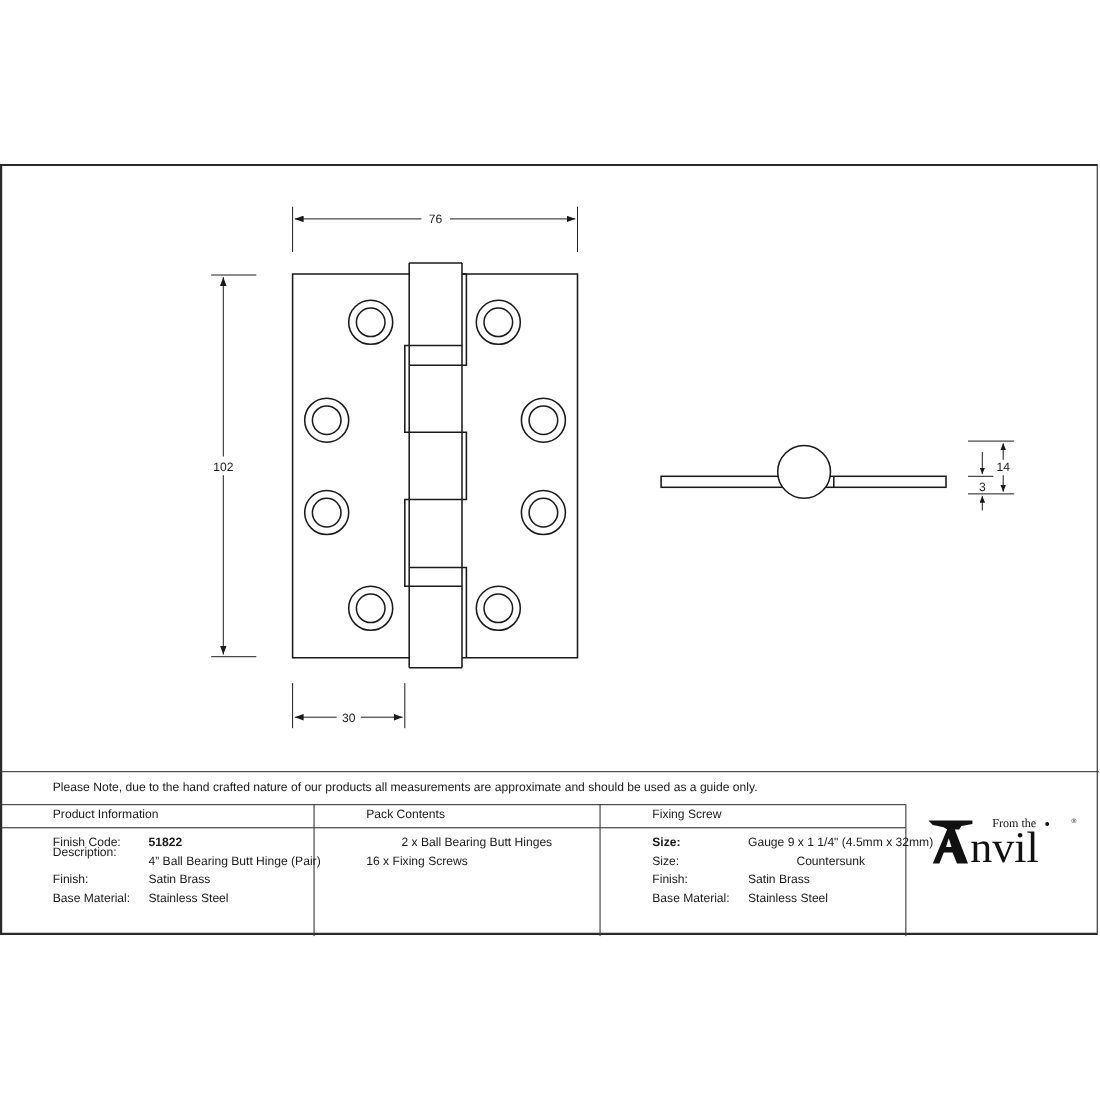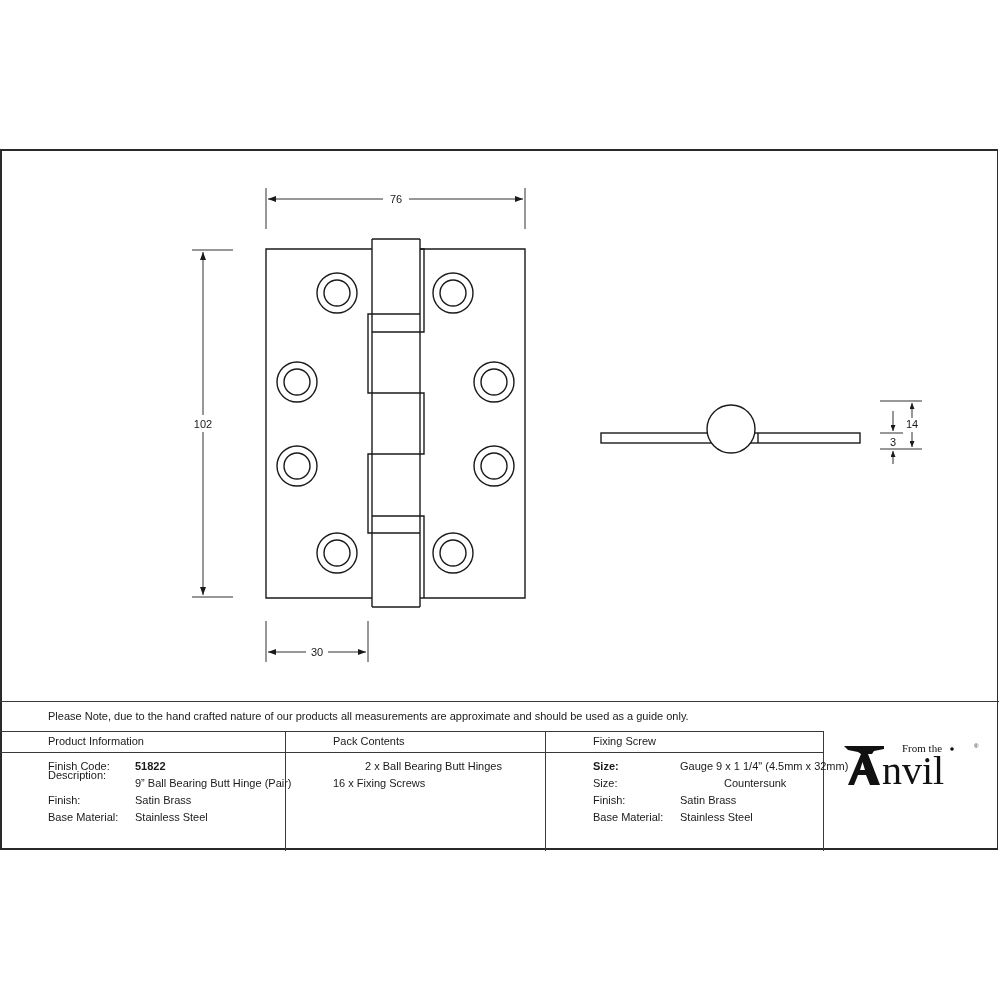--- a/index.html
+++ b/index.html
@@ -121,21 +121,21 @@
 
 <div class="txt" style="left:12px; top:709px;">Please Note, due to the hand crafted nature of our products all measurements are approximate and should be used as a guide only.</div>
 
 <div class="txt" style="left:12px; top:734px;">Product Information</div>
 <div class="txt" style="left:297px; top:734px;">Pack Contents</div>
 <div class="txt" style="left:557px; top:734px;">Fixing Screw</div>
 
 <div class="txt" style="left:12px; top:759px;">Finish Code:</div>
 <div class="txt" style="left:99px; top:759px;font-weight:bold;">51822</div>
 <div class="txt" style="left:12px; top:768px;">Description:</div>
-<div class="txt" style="left:99px; top:776px;">9” Ball Bearing Butt Hinge (Pair)</div>
+<div class="txt" style="left:99px; top:776px;">4” Ball Bearing Butt Hinge (Pair)</div>
 <div class="txt" style="left:12px; top:793px;">Finish:</div>
 <div class="txt" style="left:99px; top:793px;">Satin Brass</div>
 <div class="txt" style="left:12px; top:810px;">Base Material:</div>
 <div class="txt" style="left:99px; top:810px;">Stainless Steel</div>
 
 <div class="txt" style="left:297px; top:759px;margin-left:32px;">2 x Ball Bearing Butt Hinges</div>
 <div class="txt" style="left:297px; top:776px;">16 x Fixing Screws</div>
 
 <div class="txt" style="left:557px; top:759px;font-weight:bold;">Size:</div>
 <div class="txt" style="left:644px; top:759px;">Gauge 9 x 1 1/4" (4.5mm x 32mm)</div>

